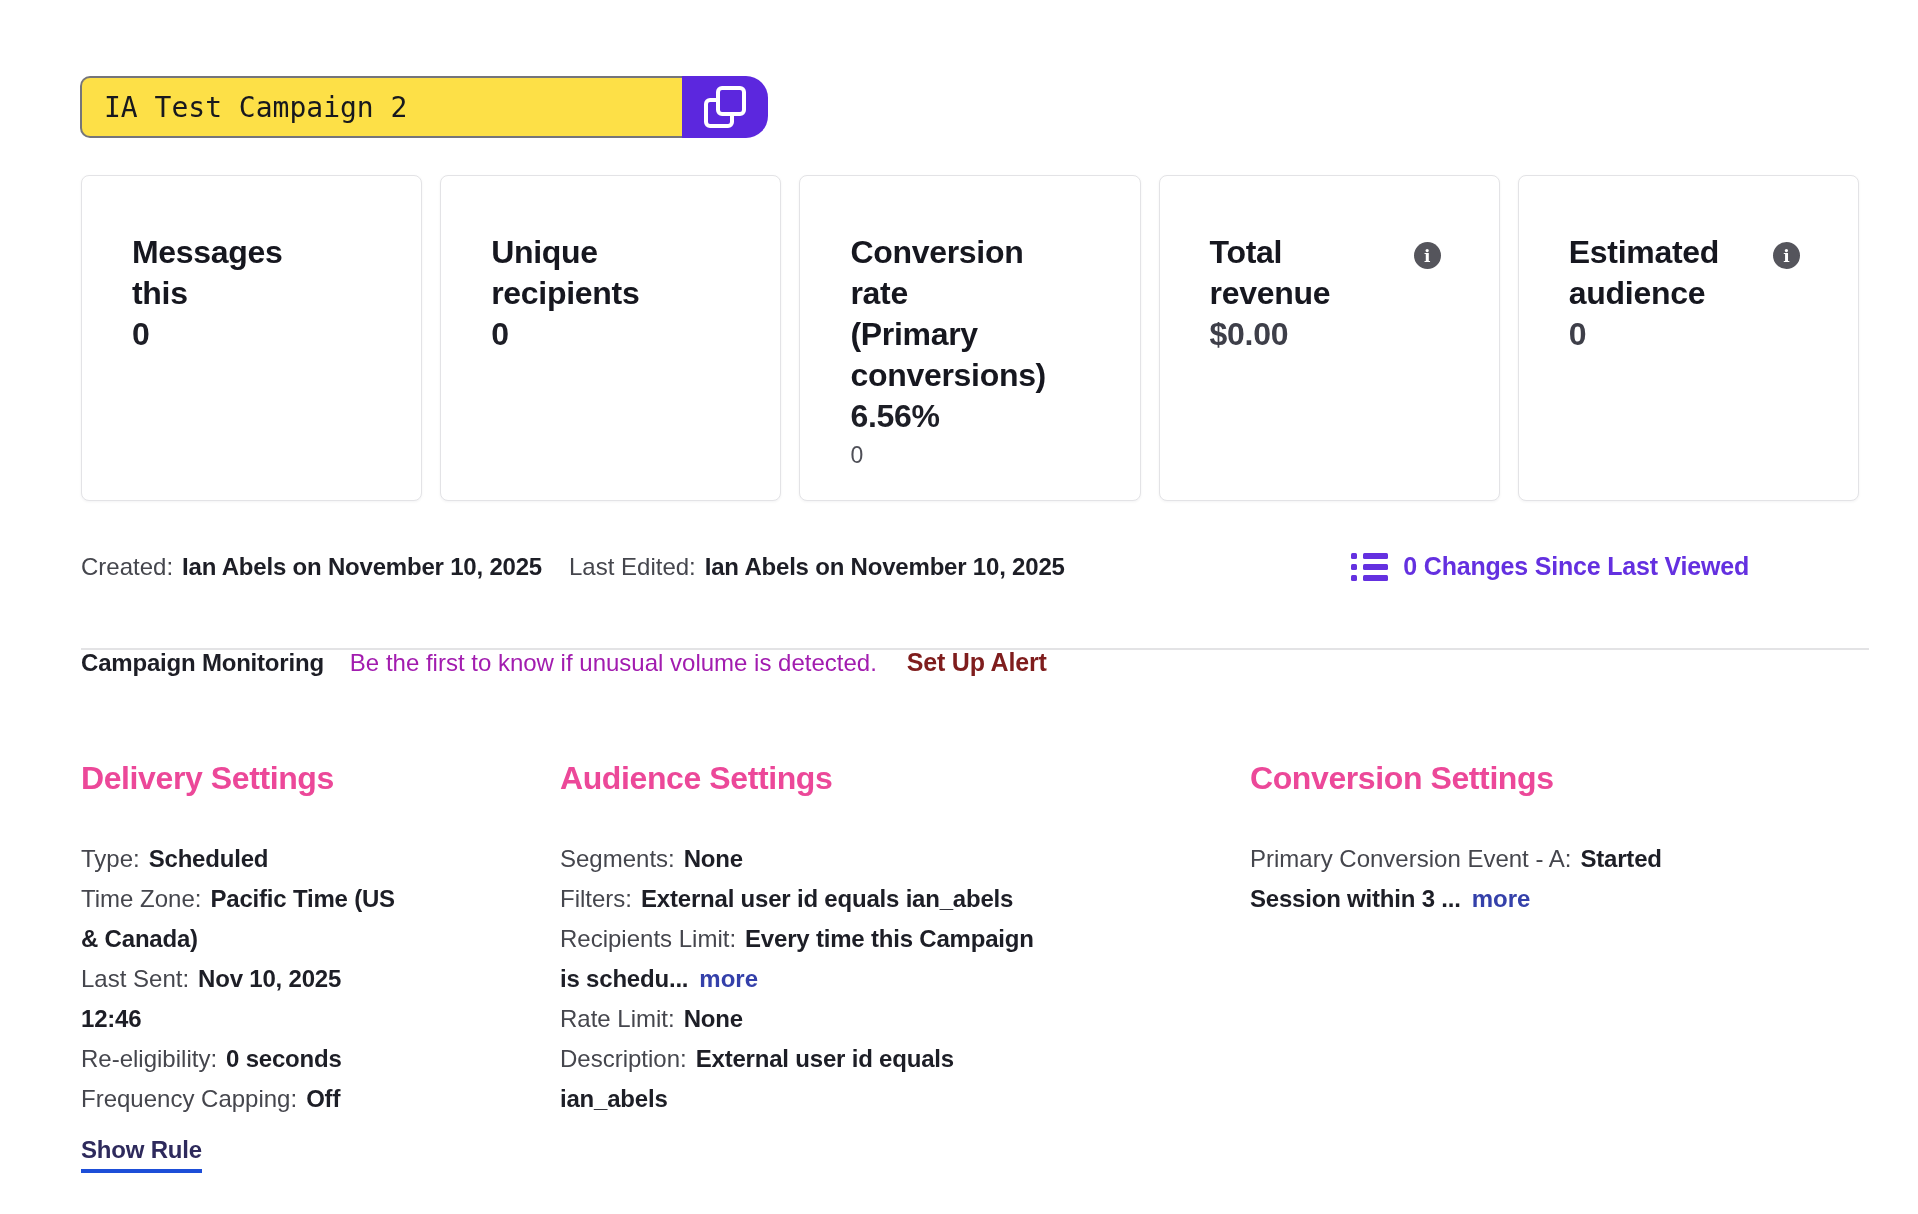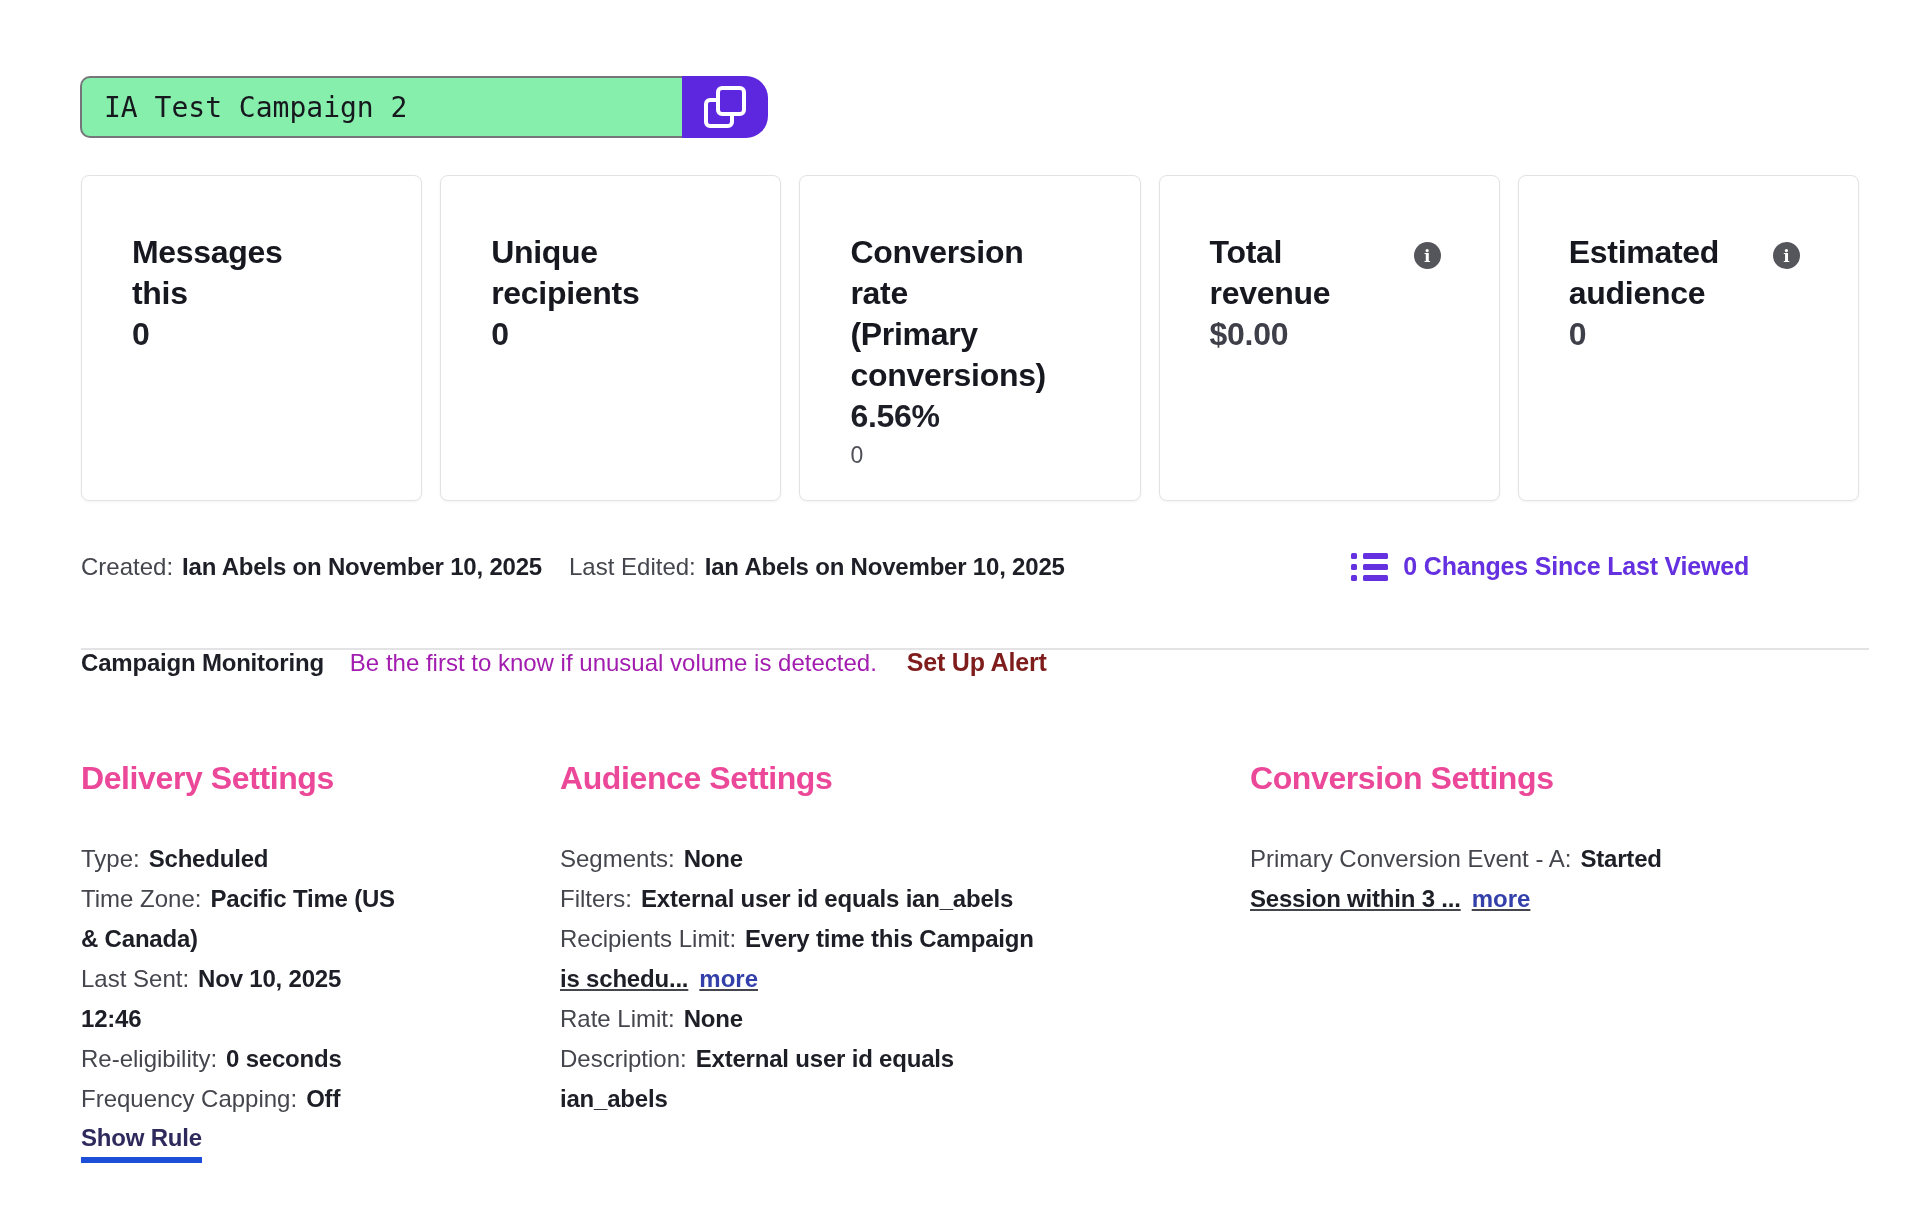--- a/index.html
+++ b/index.html
@@ -2,21 +2,21 @@
 <html><head>
 <meta charset="utf-8">
 <style>
   * { margin:0; padding:0; box-sizing:border-box; }
   html,body { width:1918px; height:1214px; background:#ffffff; overflow:hidden;
     font-family:"Liberation Sans", sans-serif; color:#1d1e26; }
 
   
   .name-row { position:absolute; left:80px; top:76px; display:flex; height:62px; }
   .name-input { width:602px; height:62px; border:2px solid #75757a; border-right:none;
-    border-radius:10px 0 0 10px; background:#86efac; color:#17181e;
+    border-radius:10px 0 0 10px; background:#fde047; color:#17181e;
     font:28px "DejaVu Sans Mono", monospace; padding:0 22px; outline:none; }
   .copy-btn { width:86px; height:62px; border:none; background:#5c27de;
     border-radius:0 22px 22px 0; display:flex; align-items:center; justify-content:center; cursor:pointer; }
   .copy-icon { position:relative; width:46px; height:46px; }
   .copy-back { position:absolute; left:2px; bottom:2px; width:30px; height:30px;
     border:4px solid #fff; border-radius:6px; }
   .copy-front { position:absolute; right:2px; top:2px; width:30px; height:30px;
     border:4px solid #fff; border-radius:6px; background:#5c27de; }
 
   
@@ -59,25 +59,25 @@
   .sections { position:absolute; left:81px; top:760px; width:1800px; height:420px; }
   .section { position:absolute; top:0; }
   .sec-delivery { left:0; width:380px; }
   .sec-audience { left:479px; width:620px; }
   .sec-conversion { left:1169px; width:580px; }
   .sec-title { font-size:32px; font-weight:bold; color:#ec4899; letter-spacing:-0.4px; margin-bottom:42px; }
   .row { font-size:24px; line-height:40px; color:#45464d; }
   .lbl { color:#45464d; }
   .val { font-weight:bold; color:#1d1e26; margin-left:9px; letter-spacing:-0.2px; }
   .val2 { display:block; font-weight:bold; color:#1d1e26; letter-spacing:-0.2px; }
-  .val-line { display:block;text-decoration:underline; }
+  .val-line { display:block; }
   .val-line .val { margin-left:0; }
   .more-link { margin-left:11px; color:#3440aa; font-weight:bold; text-decoration:none; cursor:pointer; }
-  .show-rule { display:inline-block; margin-top:0; font-size:24px; line-height:38px; font-weight:bold;
-    color:#2e2a5c; text-decoration:none; border-bottom:6px solid #1d4ed8; cursor:pointer;
+  .show-rule { display:inline-block; margin-top:12px; font-size:24px; line-height:38px; font-weight:bold;
+    color:#2e2a5c; text-decoration:none; border-bottom:4px solid #1d4ed8; cursor:pointer;
     letter-spacing:-0.2px; }
 </style>
 </head>
 <body>
 
 <div class="name-row">
   <input class="name-input" value="IA Test Campaign 2" style="">
   <button class="copy-btn">
     <span class="copy-icon">
       <span class="copy-back"></span>

